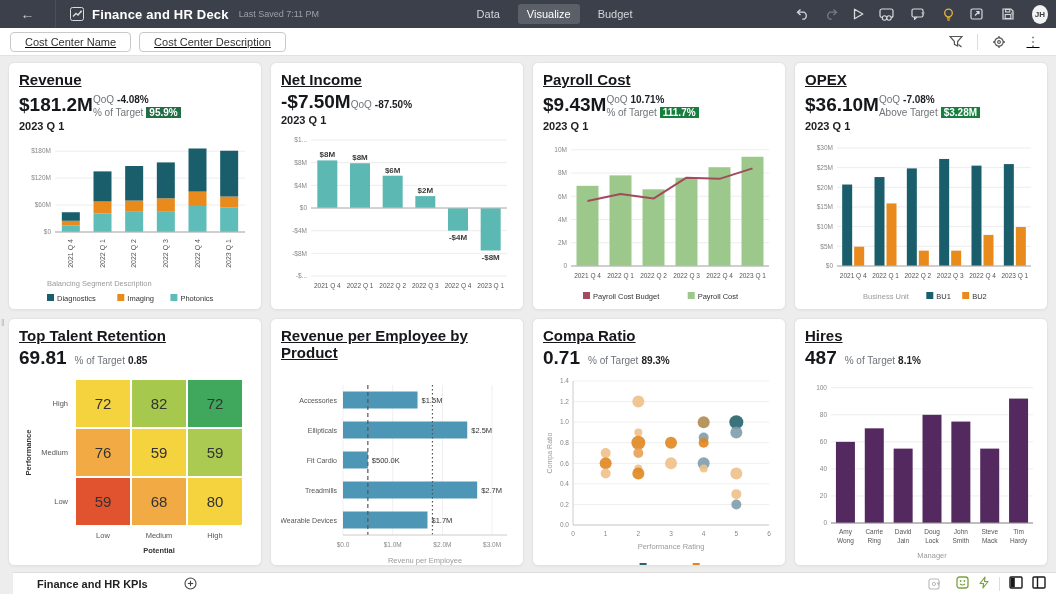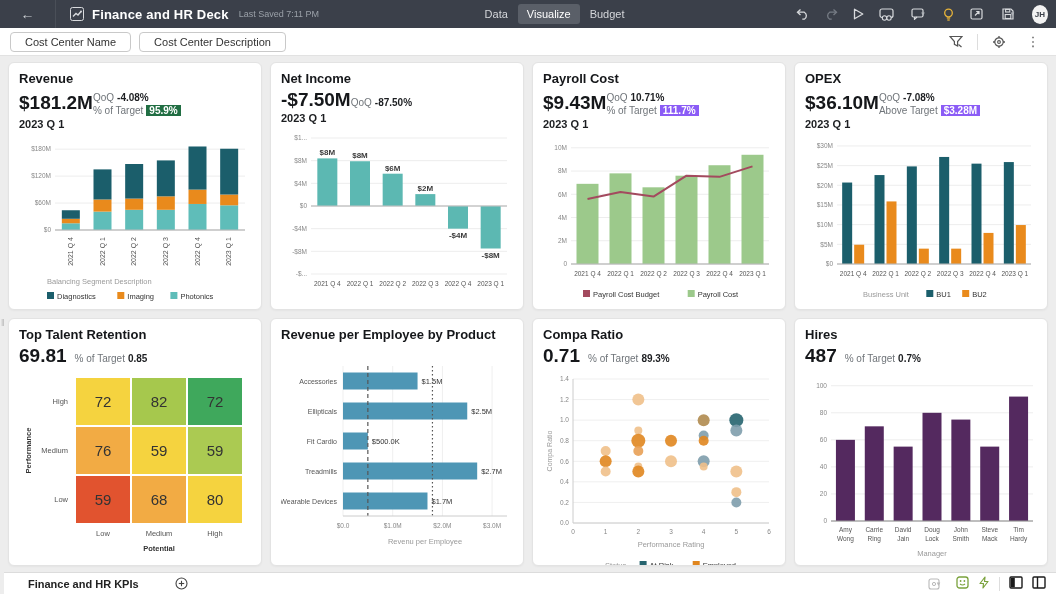--- a/index.html
+++ b/index.html
@@ -6,61 +6,61 @@
   html,body { width:1056px; height:594px; overflow:hidden;
     font-family:"Liberation Sans", sans-serif; background:#ededed; }
 
   
   .topbar { height:28px; background:#3b404a; display:flex; align-items:center; color:#d8dadd; }
   .tb-back { width:56px; height:28px; display:flex; align-items:center; justify-content:center;
     border-right:1px solid rgba(255,255,255,.08); color:#cfd2d6; font-size:14px; cursor:pointer; }
   .tb-logo { margin:0 8px 0 14px; display:flex; align-items:center; }
   .tb-title { font-size:13px; font-weight:700; color:#fff; letter-spacing:.2px;text-align:center; }
   .tb-saved { font-size:9px; color:#9aa0a8; margin-left:10px; }
-  .tb-tabs { margin-left:auto; display:flex; align-items:center; gap:1px; }
+  .tb-tabs { margin-left:auto; display:flex; align-items:center; gap:9px; }
   .tb-tab { font-size:11px; padding:4px 9px; border-radius:3px; color:#d4d6da; cursor:pointer; }
   .tb-tab.active { background:#5a5f68; color:#fff; }
   .tb-actions { margin-left:auto; display:flex; align-items:center; gap:2px; padding-right:8px; }
   .icon-btn { width:26px; height:24px; display:flex; align-items:center; justify-content:center;
     border-radius:3px; cursor:pointer; }
   .icon-btn svg { display:block; }
   .caret { font-size:7px; color:#aeb2b8; margin-left:-3px; }
   .avatar { width:16px; height:19px; border-radius:50%; background:#f2f2f2; color:#3b404a;
     font-size:8px; font-weight:700; display:flex; align-items:center; justify-content:center; margin-left:6px; }
 
   
   .filterbar { height:28px; background:#fff; border-bottom:1px solid #e2e2e2;
-    display:flex; align-items:center; padding:0 10px; }
+    display:flex; align-items:center; padding:0 10px;text-decoration:underline; }
   .chip { border:1px solid #c9c9c9; border-radius:4px; font-size:11px; color:#333;
     padding:3px 14px; margin-right:8px; background:#fff; cursor:pointer; }
   .fb-right { margin-left:auto; display:flex; align-items:center; gap:8px; color:#555; }
   .fb-divider { width:1px; height:16px; background:#ddd; }
 
   
   .canvas { position:absolute; top:56px; bottom:22px; left:0; right:0; background:#ededed;
     padding:6px 8px; display:grid; grid-template-columns:repeat(4,1fr); grid-template-rows:1fr 1fr; gap:8px; }
   .card { background:#fff; border:1px solid #e3e3e3; border-radius:6px;
     box-shadow:0 1px 2px rgba(0,0,0,.04); padding:8px 10px 4px; overflow:hidden; position:relative; }
-  .ctitle { font-size:13px; font-weight:700; color:#15171a; margin-bottom:4px; }
+  .ctitle { font-size:15px; font-weight:700; color:#15171a; margin-bottom:4px;text-decoration:underline; }
   .kpi-row { display:flex; align-items:center; }
   .kpi { font-size:19px; font-weight:700; color:#15171a; line-height:1.1; }
   .metrics { padding-top:1px; }
   .mrow { font-size:10px; line-height:13px; white-space:nowrap; }
   .mlabel { color:#6f7479; }
   .mval { color:#1c1e21; font-weight:700; margin-left:3px; }
   .badge { font-weight:700; color:#fff; padding:0 3px; margin-left:3px; font-size:10px; }
   .badge.green { background:#216e43; }
-  .badge.red { background:#8b5cf6; }
+  .badge.red { background:#15803d; }
   .period { font-size:11px; font-weight:700; color:#1c1e21; margin-top:1px; }
   .kpi-inline { display:flex; align-items:baseline; gap:8px; margin-bottom:2px; }
   .chart { margin-top:4px; }
   svg text { font-family:"Liberation Sans", sans-serif; }
 
   
-  .bottombar { position:absolute; bottom:0; left:4px; right:0; height:22px; background:#fff;
+  .bottombar { position:absolute; bottom:0; left:13px; right:0; height:22px; background:#fff;
     border-top:1px solid #dcdcdc; display:flex; align-items:center; padding:0 10px; }
   .page-tab { font-size:11px; font-weight:700; color:#222; padding:2px 8px 2px 14px; cursor:pointer; }
   .add-page { margin-left:28px; color:#444; cursor:pointer; display:flex; align-items:center; }
   .bb-right { margin-left:auto; display:flex; align-items:center; gap:9px; }
   .bb-divider { width:1px; height:14px; background:#ddd; }
 
   .drag-handle { position:absolute; left:1px; top:318px; color:#b9b9b9; font-size:9px; letter-spacing:1px; }
 </style>
 </head>
 <body>
@@ -492,21 +492,21 @@
         <text x="106.6" y="194.5" font-size="7.5" fill="#333">At Risk</text>
         <rect x="149.7" y="188" width="7" height="7" fill="#e0861f"></rect>
         <text x="159.7" y="194.5" font-size="7.5" fill="#333">Employed</text>
       </svg>
   </div>
 
   <div class="card">
     <div class="ctitle">Hires</div>
     <div class="kpi-inline">
       <span class="kpi">487</span>
-      <span class="mrow"><span class="mlabel">% of Target</span><span class="mval">0.7%</span></span>
+      <span class="mrow"><span class="mlabel">% of Target</span><span class="mval">8.1%</span></span>
     </div>
     <svg class="chart" width="232" height="196" viewBox="0 0 232 196">
         <line x1="26" x2="228" y1="148" y2="148" stroke="#c6c6c6"></line>
         <text x="22" y="150.3" text-anchor="end" font-size="6.5" fill="#888">0</text>
         <line x1="26" x2="228" y1="120.95238095238095" y2="120.95238095238095" stroke="#ededed"></line>
         <text x="22" y="123.25238095238095" text-anchor="end" font-size="6.5" fill="#888">20</text>
         <line x1="26" x2="228" y1="93.9047619047619" y2="93.9047619047619" stroke="#ededed"></line>
         <text x="22" y="96.2047619047619" text-anchor="end" font-size="6.5" fill="#888">40</text>
         <line x1="26" x2="228" y1="66.85714285714286" y2="66.85714285714286" stroke="#ededed"></line>
         <text x="22" y="69.15714285714286" text-anchor="end" font-size="6.5" fill="#888">60</text>

